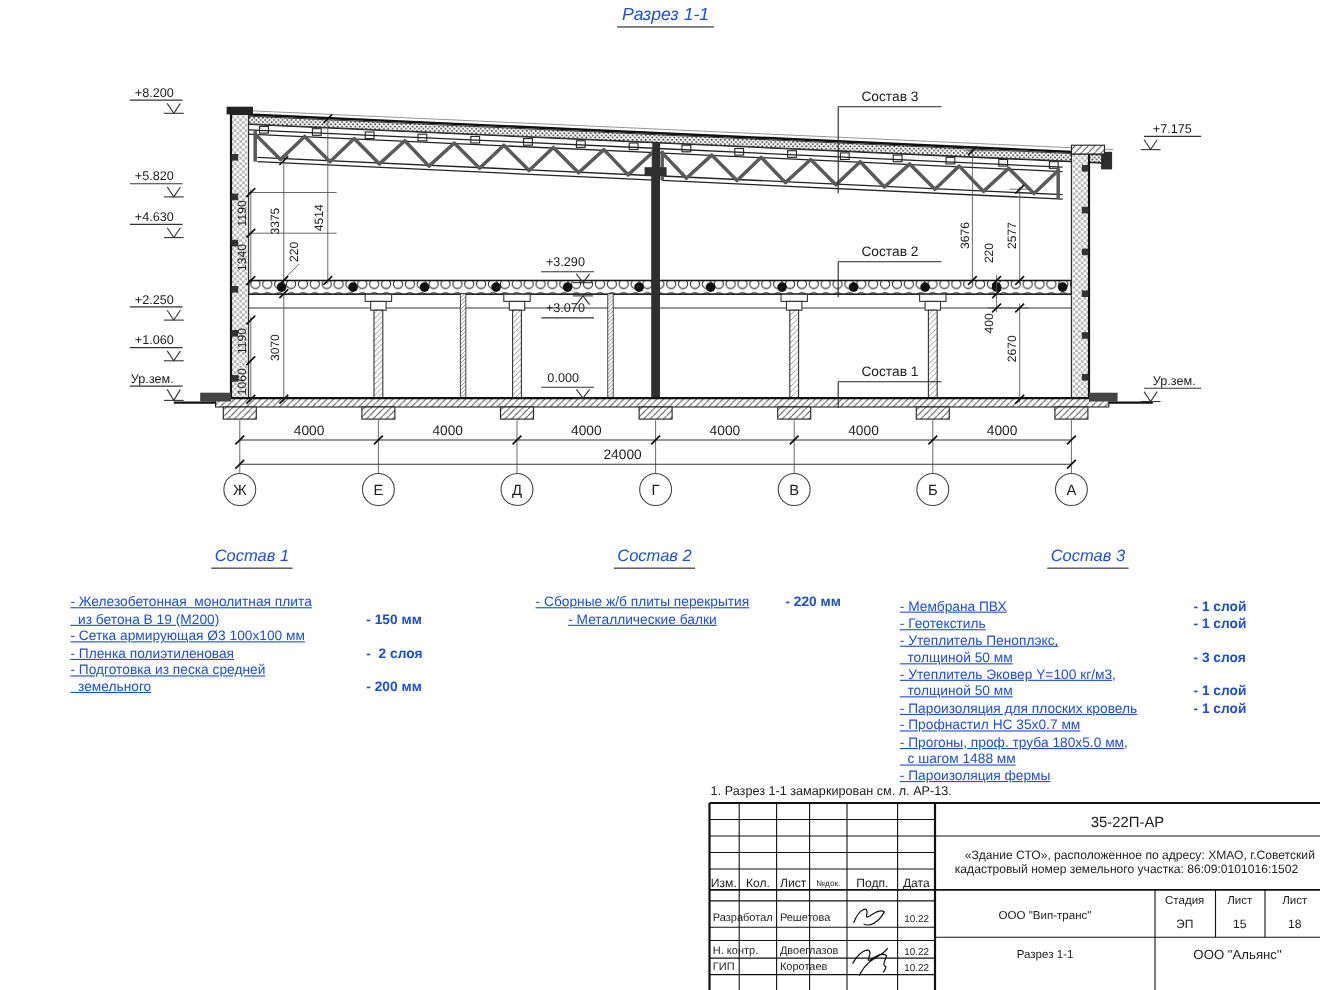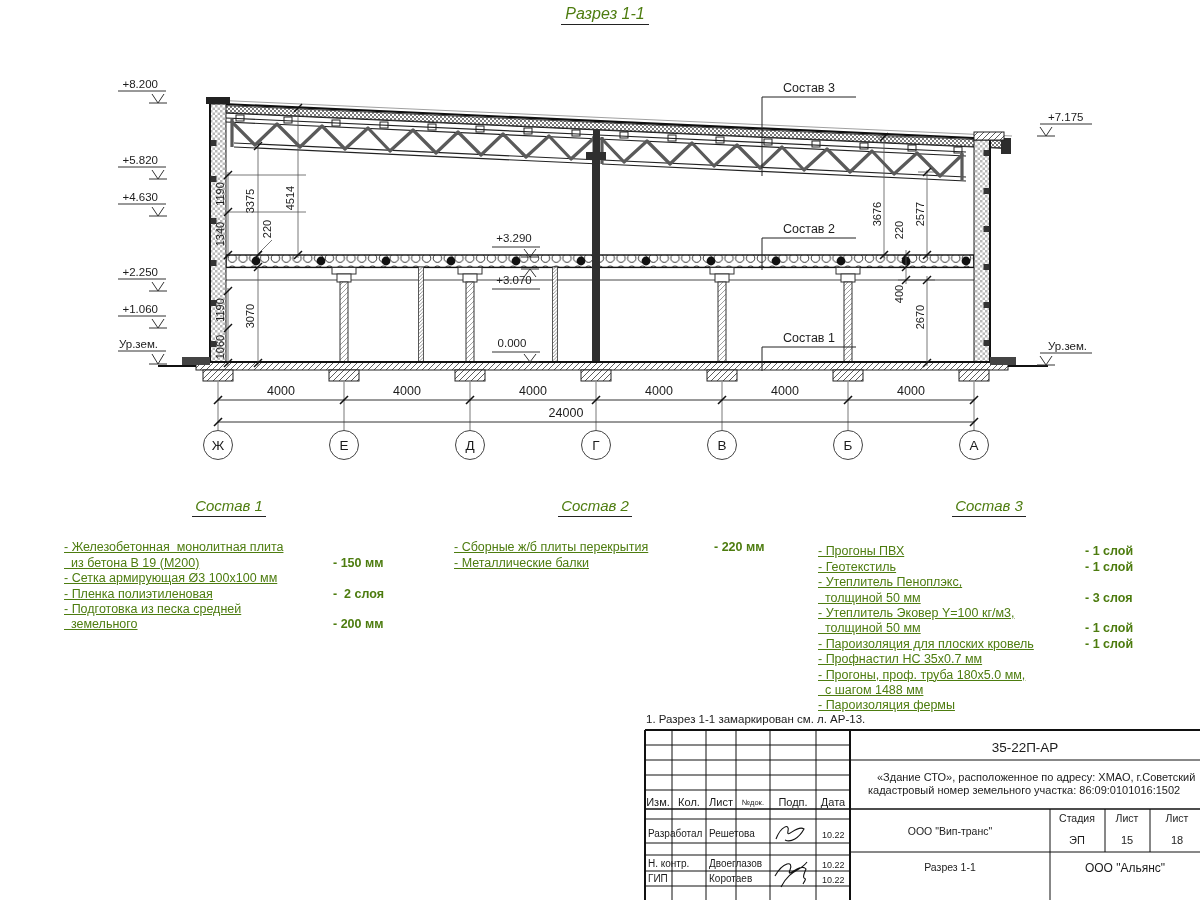--- a/index.html
+++ b/index.html
@@ -1,31 +1,31 @@
 <!DOCTYPE html>
 <html><head>
 <meta charset="utf-8">
 <style>
   html,body{margin:0;padding:0;background:#fff;}
   #canvas{position:relative;width:1200px;height:900px;background:#fff;overflow:hidden;
-          font-family:"Liberation Sans",sans-serif;color:#4d7c0f;}
+          font-family:"Liberation Sans",sans-serif;color:#1d4ed8;}
   svg text{font-family:"Liberation Sans",sans-serif;fill:#1c1c1c;}
   .main-title{position:absolute;left:505px;top:5px;width:200px;text-align:center;
               font-size:16px;font-style:italic;}
   .main-title span{border-bottom:1.2px solid #222;padding:0 4px 2px 4px;}
   .spec{position:absolute;font-size:12.5px;line-height:15.4px;}
   .spec-title{text-align:center;font-size:15px;font-style:italic;margin-bottom:27px;}
   .spec-title span{border-bottom:1.2px solid #222;padding:0 3px 2px 3px;}
   .spec-row{display:flex;}
   .spec-row .l{white-space:pre;text-decoration:underline;}
   .spec-row .r{white-space:pre;font-weight:bold;}
   #spec1{left:64px;top:498px;width:330px;}
   #spec1 .l{flex:0 0 269px;}
   #spec2{left:440px;top:498px;width:310px;}
-  #spec2 .l{flex:0 0 260px;}
+  #spec2 .l{flex:0 0 260px;text-align:center;}
   #spec2 .spec-rows{padding-left:14px;}
   #spec3{left:818px;top:498px;width:342px;}
   #spec3 .l{flex:0 0 267px;}
   #spec3 .spec-title{margin-bottom:31px;}
 </style>
 </head>
 <body>
 
 <div id="canvas">
 
@@ -441,21 +441,21 @@
           <span class="r"></span>
         </div>
       </div>
   </div>
 
   <div class="spec" id="spec3">
     <div class="spec-title"><span>Состав 3</span></div>
     <div class="spec-rows">
 
         <div class="spec-row">
-          <span class="l">- Прогоны ПВХ</span>
+          <span class="l">- Мембрана ПВХ</span>
           <span class="r">- 1 слой</span>
         </div>
 
         <div class="spec-row">
           <span class="l">- Геотекстиль</span>
           <span class="r">- 1 слой</span>
         </div>
 
         <div class="spec-row">
           <span class="l">- Утеплитель Пеноплэкс,</span>

